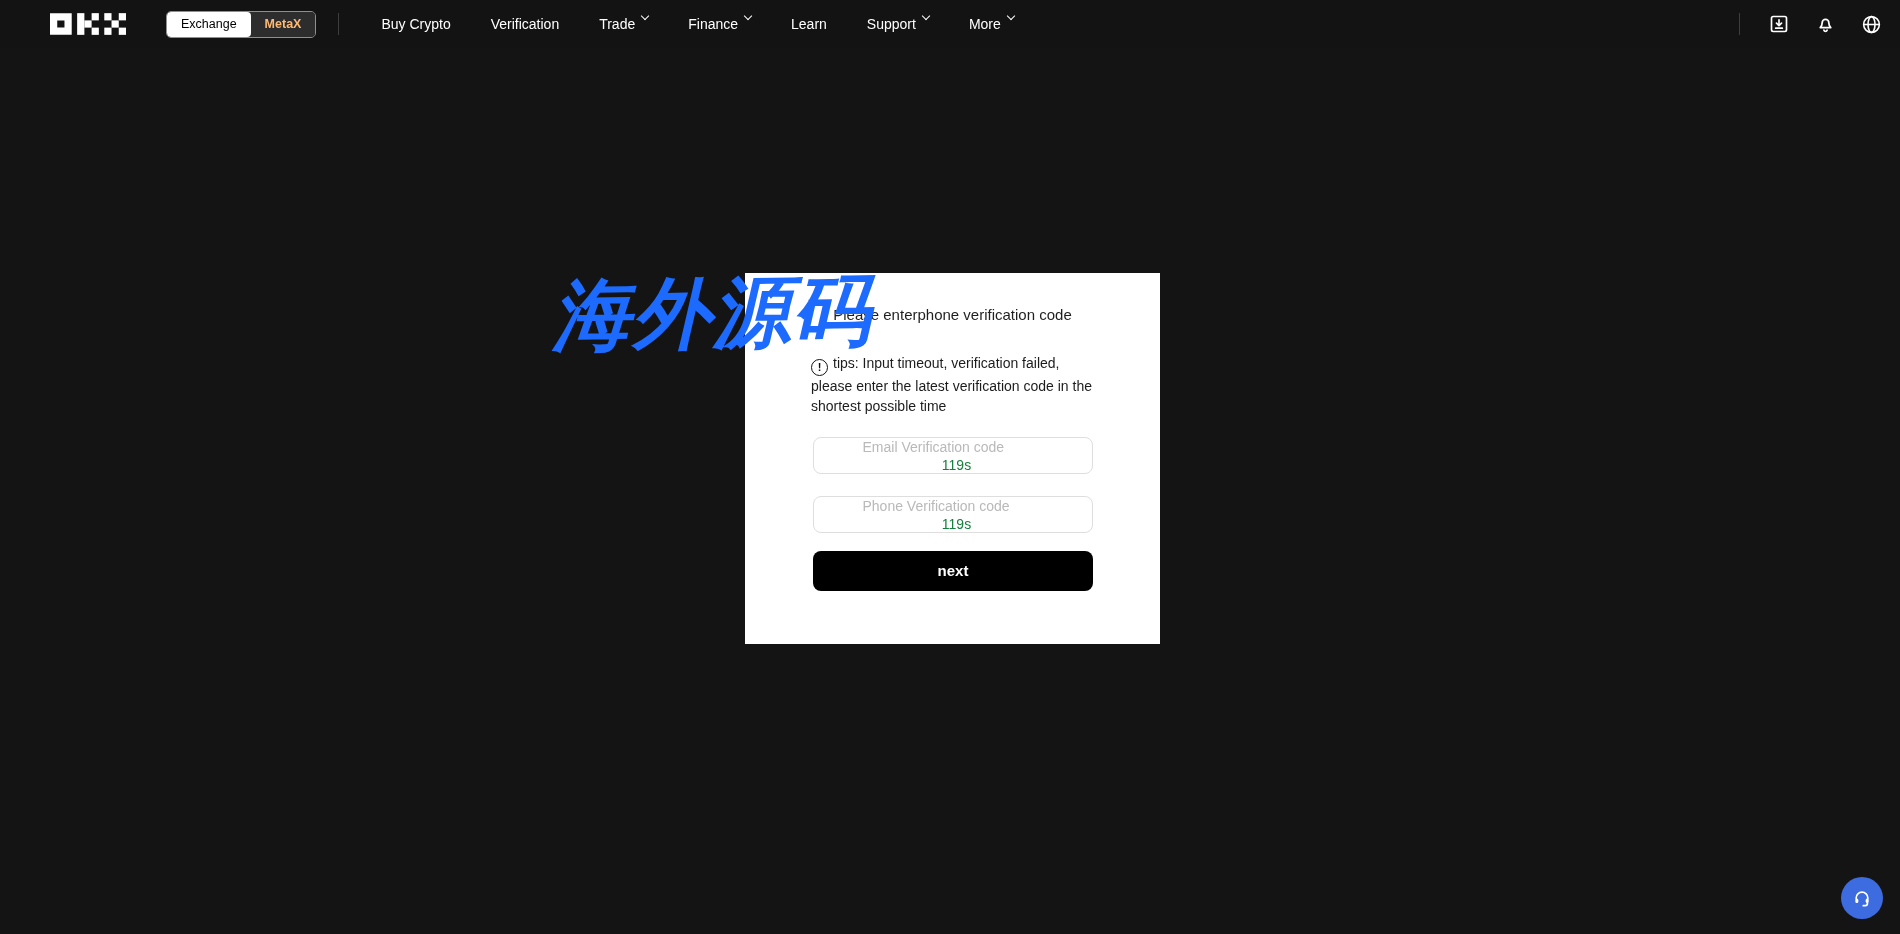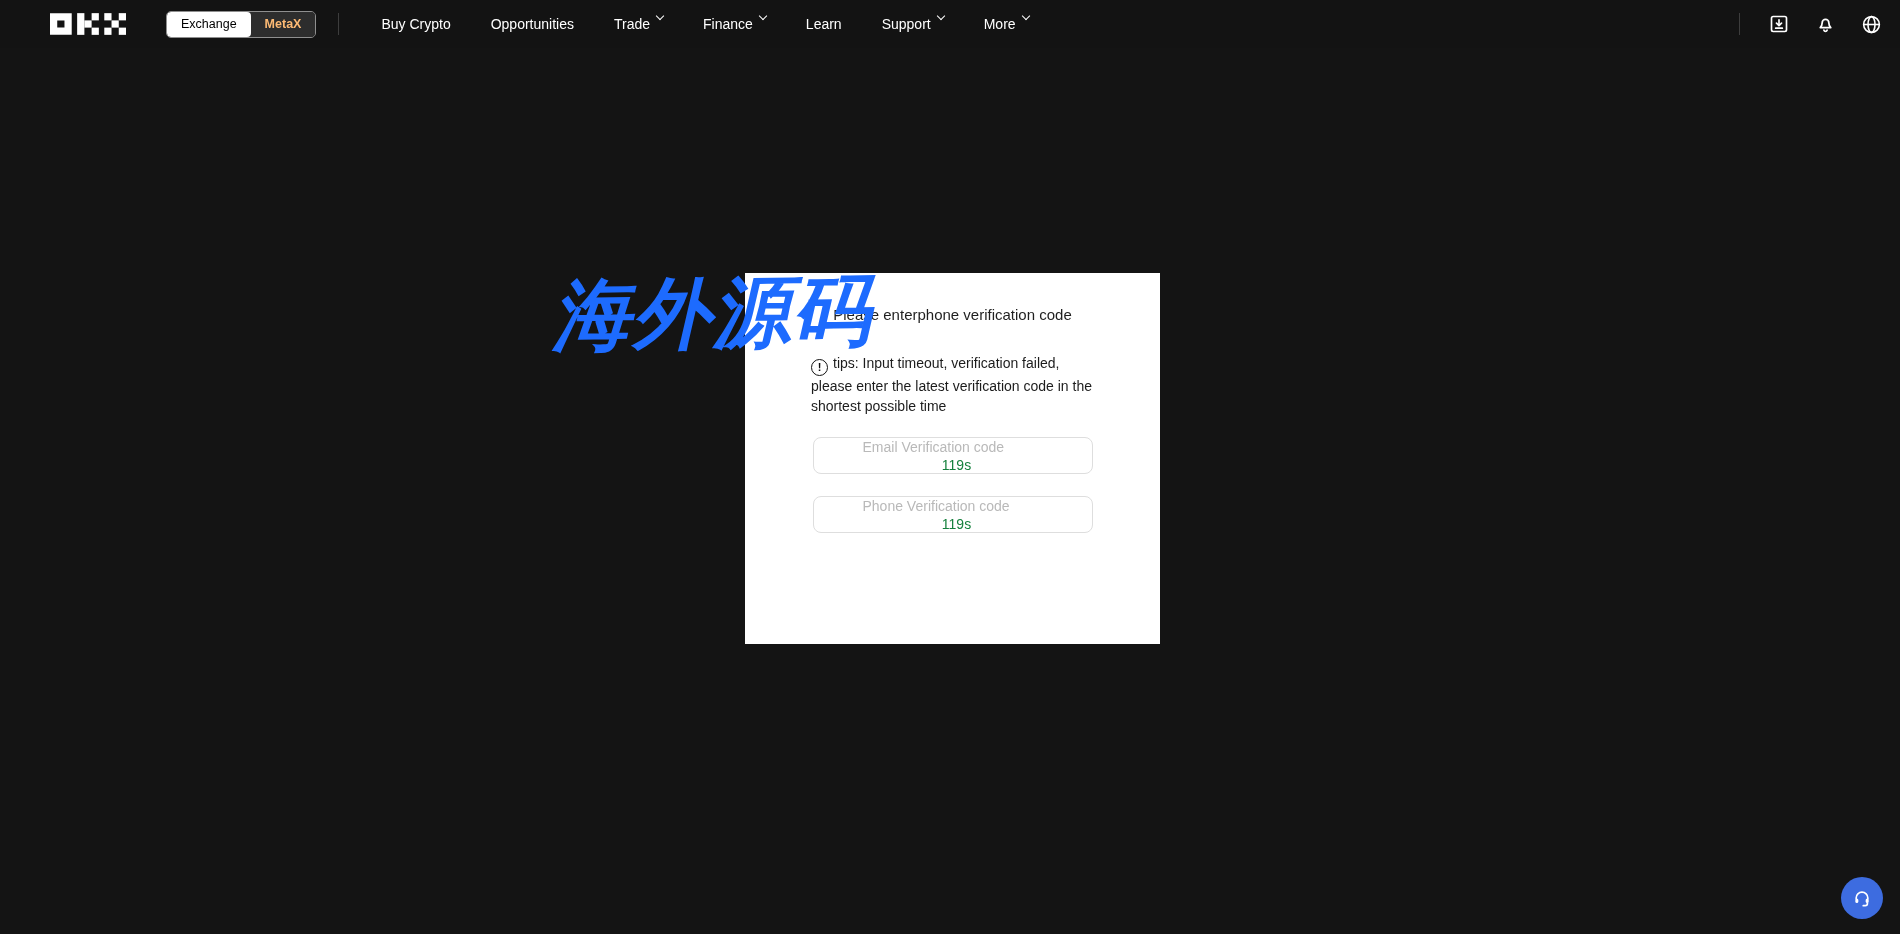--- a/index.html
+++ b/index.html
@@ -126,21 +126,21 @@
       <button class="seg-btn inactive">MetaX</button>
     </div>
 
     <div class="vdiv"></div>
 
     <nav class="nav-links">
       <a class="nav-item">
           <span>Buy Crypto</span>
         </a>
       <a class="nav-item">
-          <span>Opportunities</span>
+          <span>Verification</span>
         </a>
       <a class="nav-item">
           <span>Trade</span>
           <span class="chev"></span>
         </a>
       <a class="nav-item">
           <span>Finance</span>
           <span class="chev"></span>
         </a>
       <a class="nav-item">
@@ -192,20 +192,21 @@
     <div class="input-row">
       <input class="code-input" type="text" placeholder="Email Verification code" style="">
       <span class="timer">119s</span>
     </div>
 
     <div class="input-row">
       <input class="code-input" type="text" placeholder="Phone Verification code" style="">
       <span class="timer">119s</span>
     </div>
 
+    <button class="next-btn">next</button>
   </section>
 
   <div class="watermark">海外源码</div>
 
   <button class="chat-fab">
     <svg width="20" height="20" viewBox="0 0 24 24" fill="none" stroke="#ffffff" stroke-width="2" stroke-linecap="round">
       <path d="M5 13v-1a7 7 0 0 1 14 0v1"></path>
       <rect x="4" y="12.5" width="3.6" height="5.5" rx="1.8" fill="#ffffff" stroke="none"></rect>
       <rect x="16.4" y="12.5" width="3.6" height="5.5" rx="1.8" fill="#ffffff" stroke="none"></rect>
       <path d="M18.5 18v.6a2.6 2.6 0 0 1-2.6 2.6h-2.4"></path>

